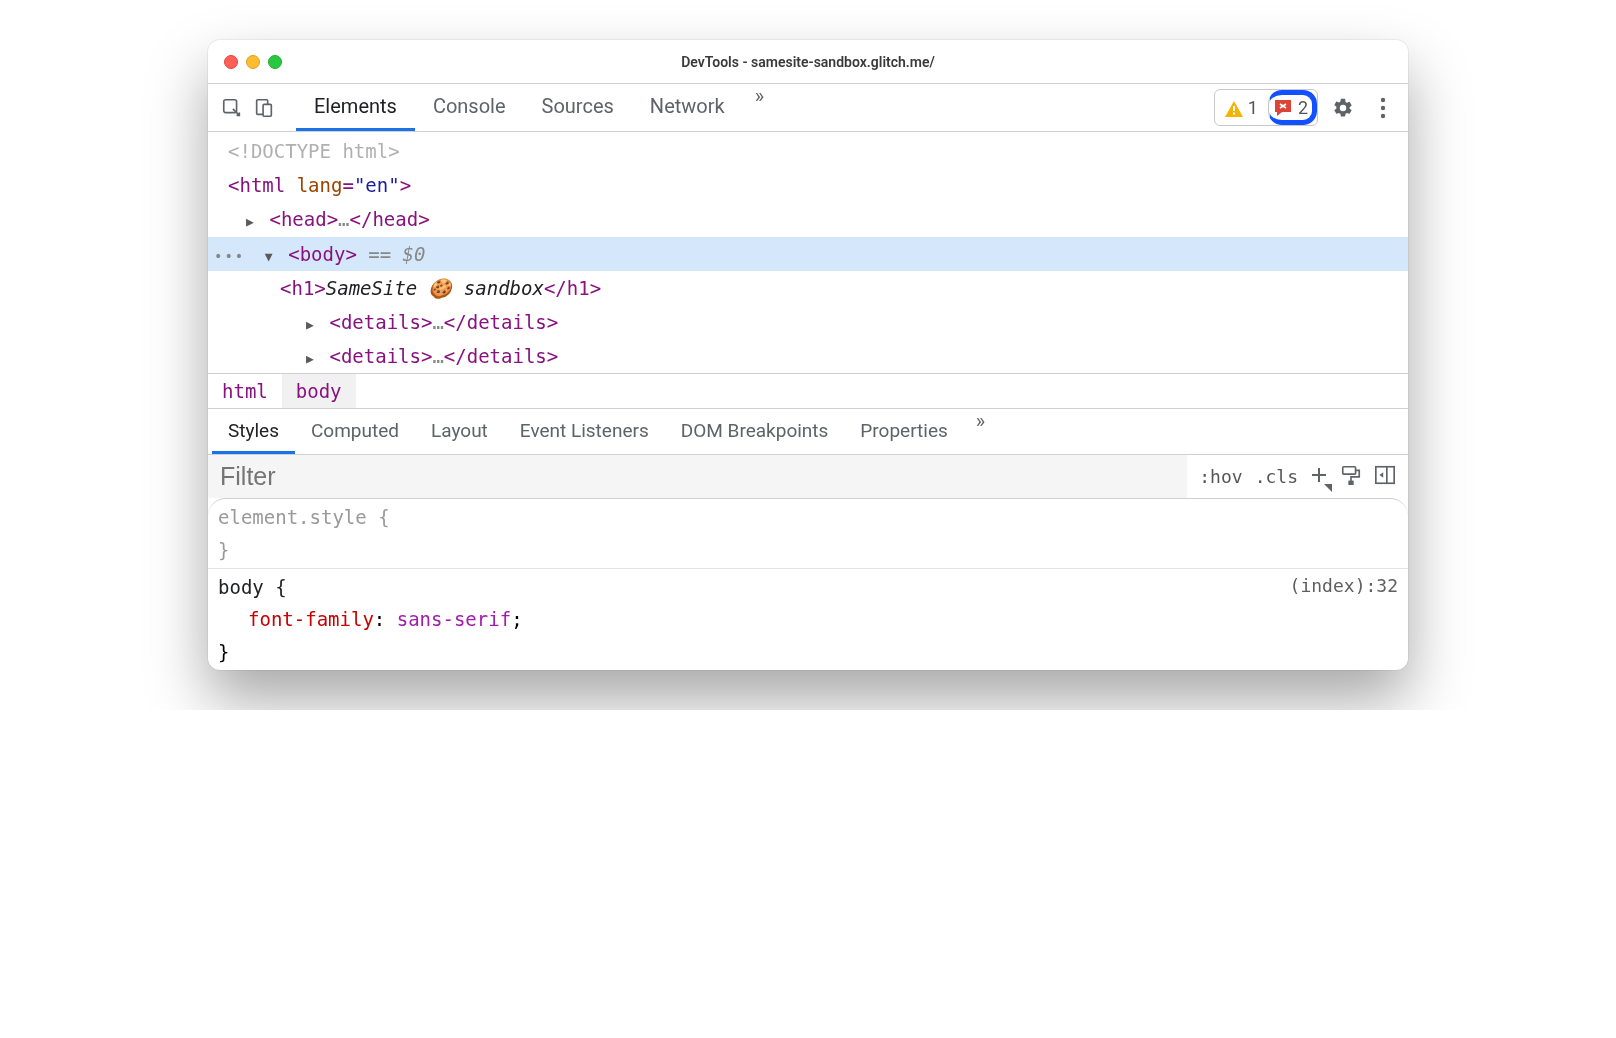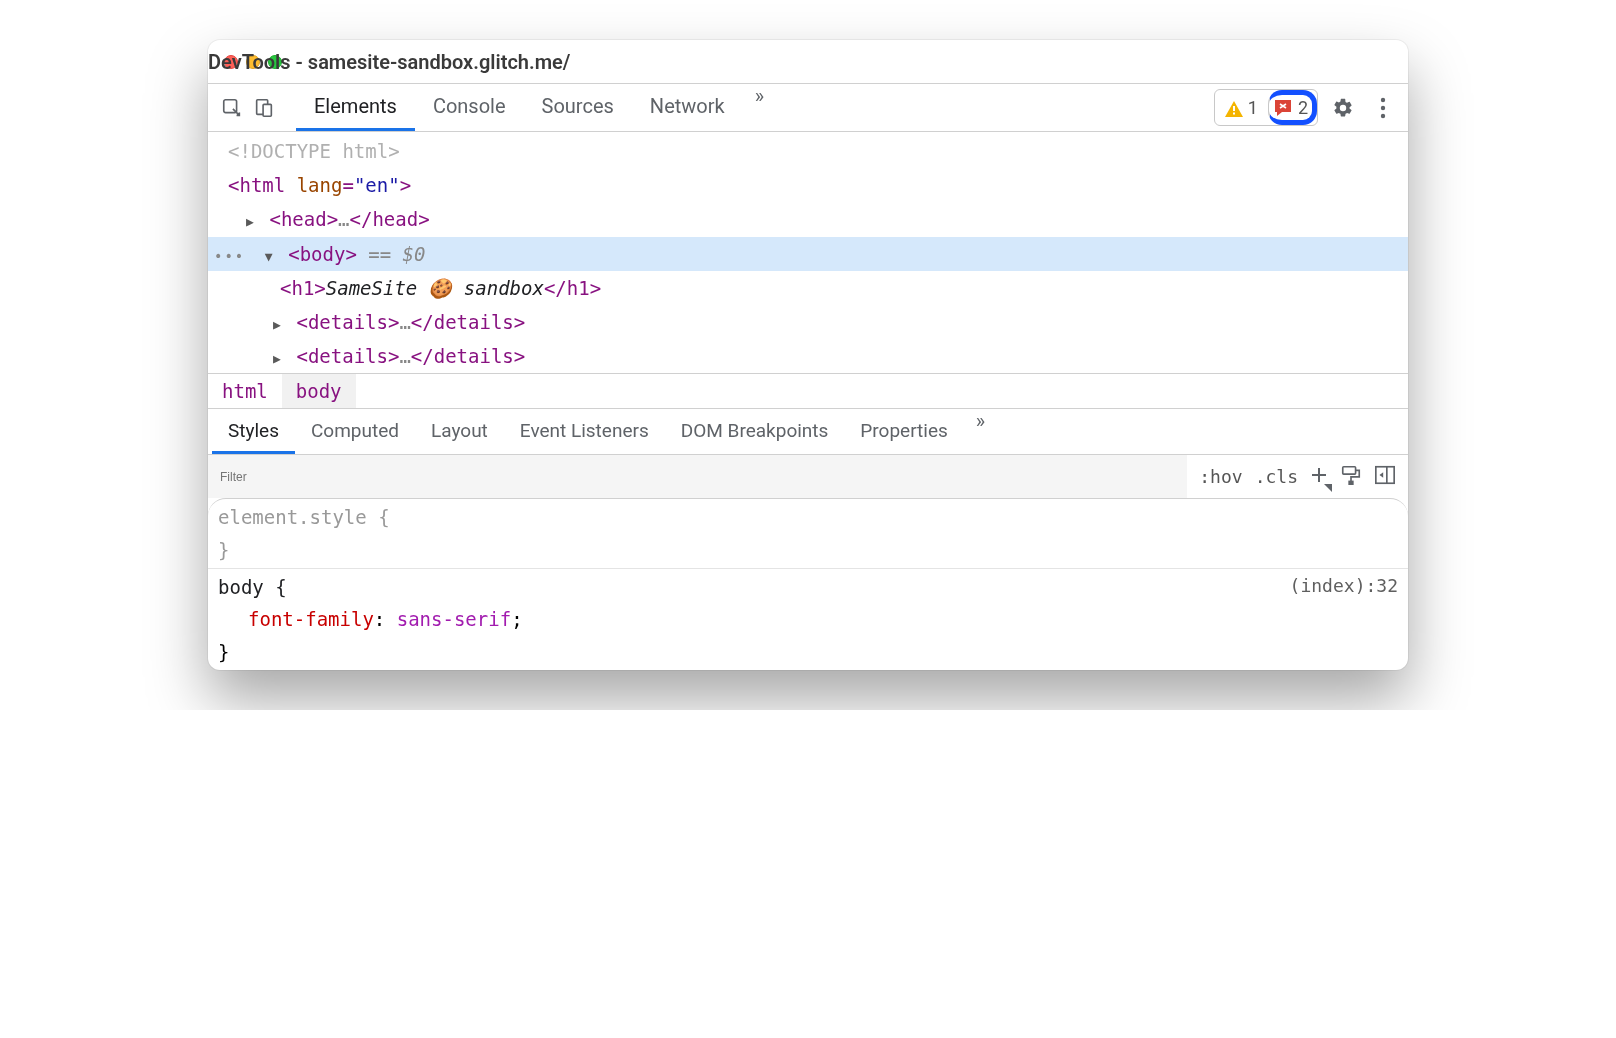--- a/index.html
+++ b/index.html
@@ -27,21 +27,22 @@
   position: relative;
 }
 .traffic-lights { display: flex; gap: 8px; }
 .traffic-light { width: 14px; height: 14px; border-radius: 50%; }
 .tl-red { background: #ff5f57; border: 0.5px solid #e24640; }
 .tl-yellow { background: #febc2e; border: 0.5px solid #dea023; }
 .tl-green { background: #28c840; border: 0.5px solid #1dad2b; }
 .window-title {
   position: absolute;
   left: 0; right: 0;
-  font-size: 20px;
+  text-align: center;
+  font-size: 14px;
   font-weight: 600;
   color: #3a3a3a;
   pointer-events: none;
 }
 
 .toolbar {
   height: 48px;
   display: flex;
   align-items: center;
   padding: 0 10px;
@@ -138,21 +139,21 @@
 .selected-line {
   background: #d5e8fb;
 }
 .selected-marker {
   color: #888;
   letter-spacing: 2px;
   font-size: 14px;
 }
 .eq-dollar { color: #888; font-style: italic; }
 .indent-1 { padding-left: 38px; }
-.indent-2 { padding-left: 65px; }
+.indent-2 { padding-left: 98px; }
 .indent-3 { padding-left: 72px; }
 .punc { color: #888; }
 
 .breadcrumb {
   border-top: 1px solid #d0d0d0;
   display: flex;
   font-family: Menlo, Consolas, monospace;
   font-size: 19px;
   color: #881280;
 }
@@ -190,21 +191,21 @@
   align-items: center;
   height: 44px;
 }
 .filter-input {
   flex: 1;
   height: 100%;
   border: none;
   outline: none;
   background: #f5f5f5;
   padding: 0 12px;
-  font-size: 12px;
+  font-size: 25px;
   color: #888;
 }
 .filter-actions {
   display: flex;
   align-items: center;
   gap: 12px;
   padding: 0 12px;
   font-family: Menlo, Consolas, monospace;
   font-size: 18px;
   color: #555;

